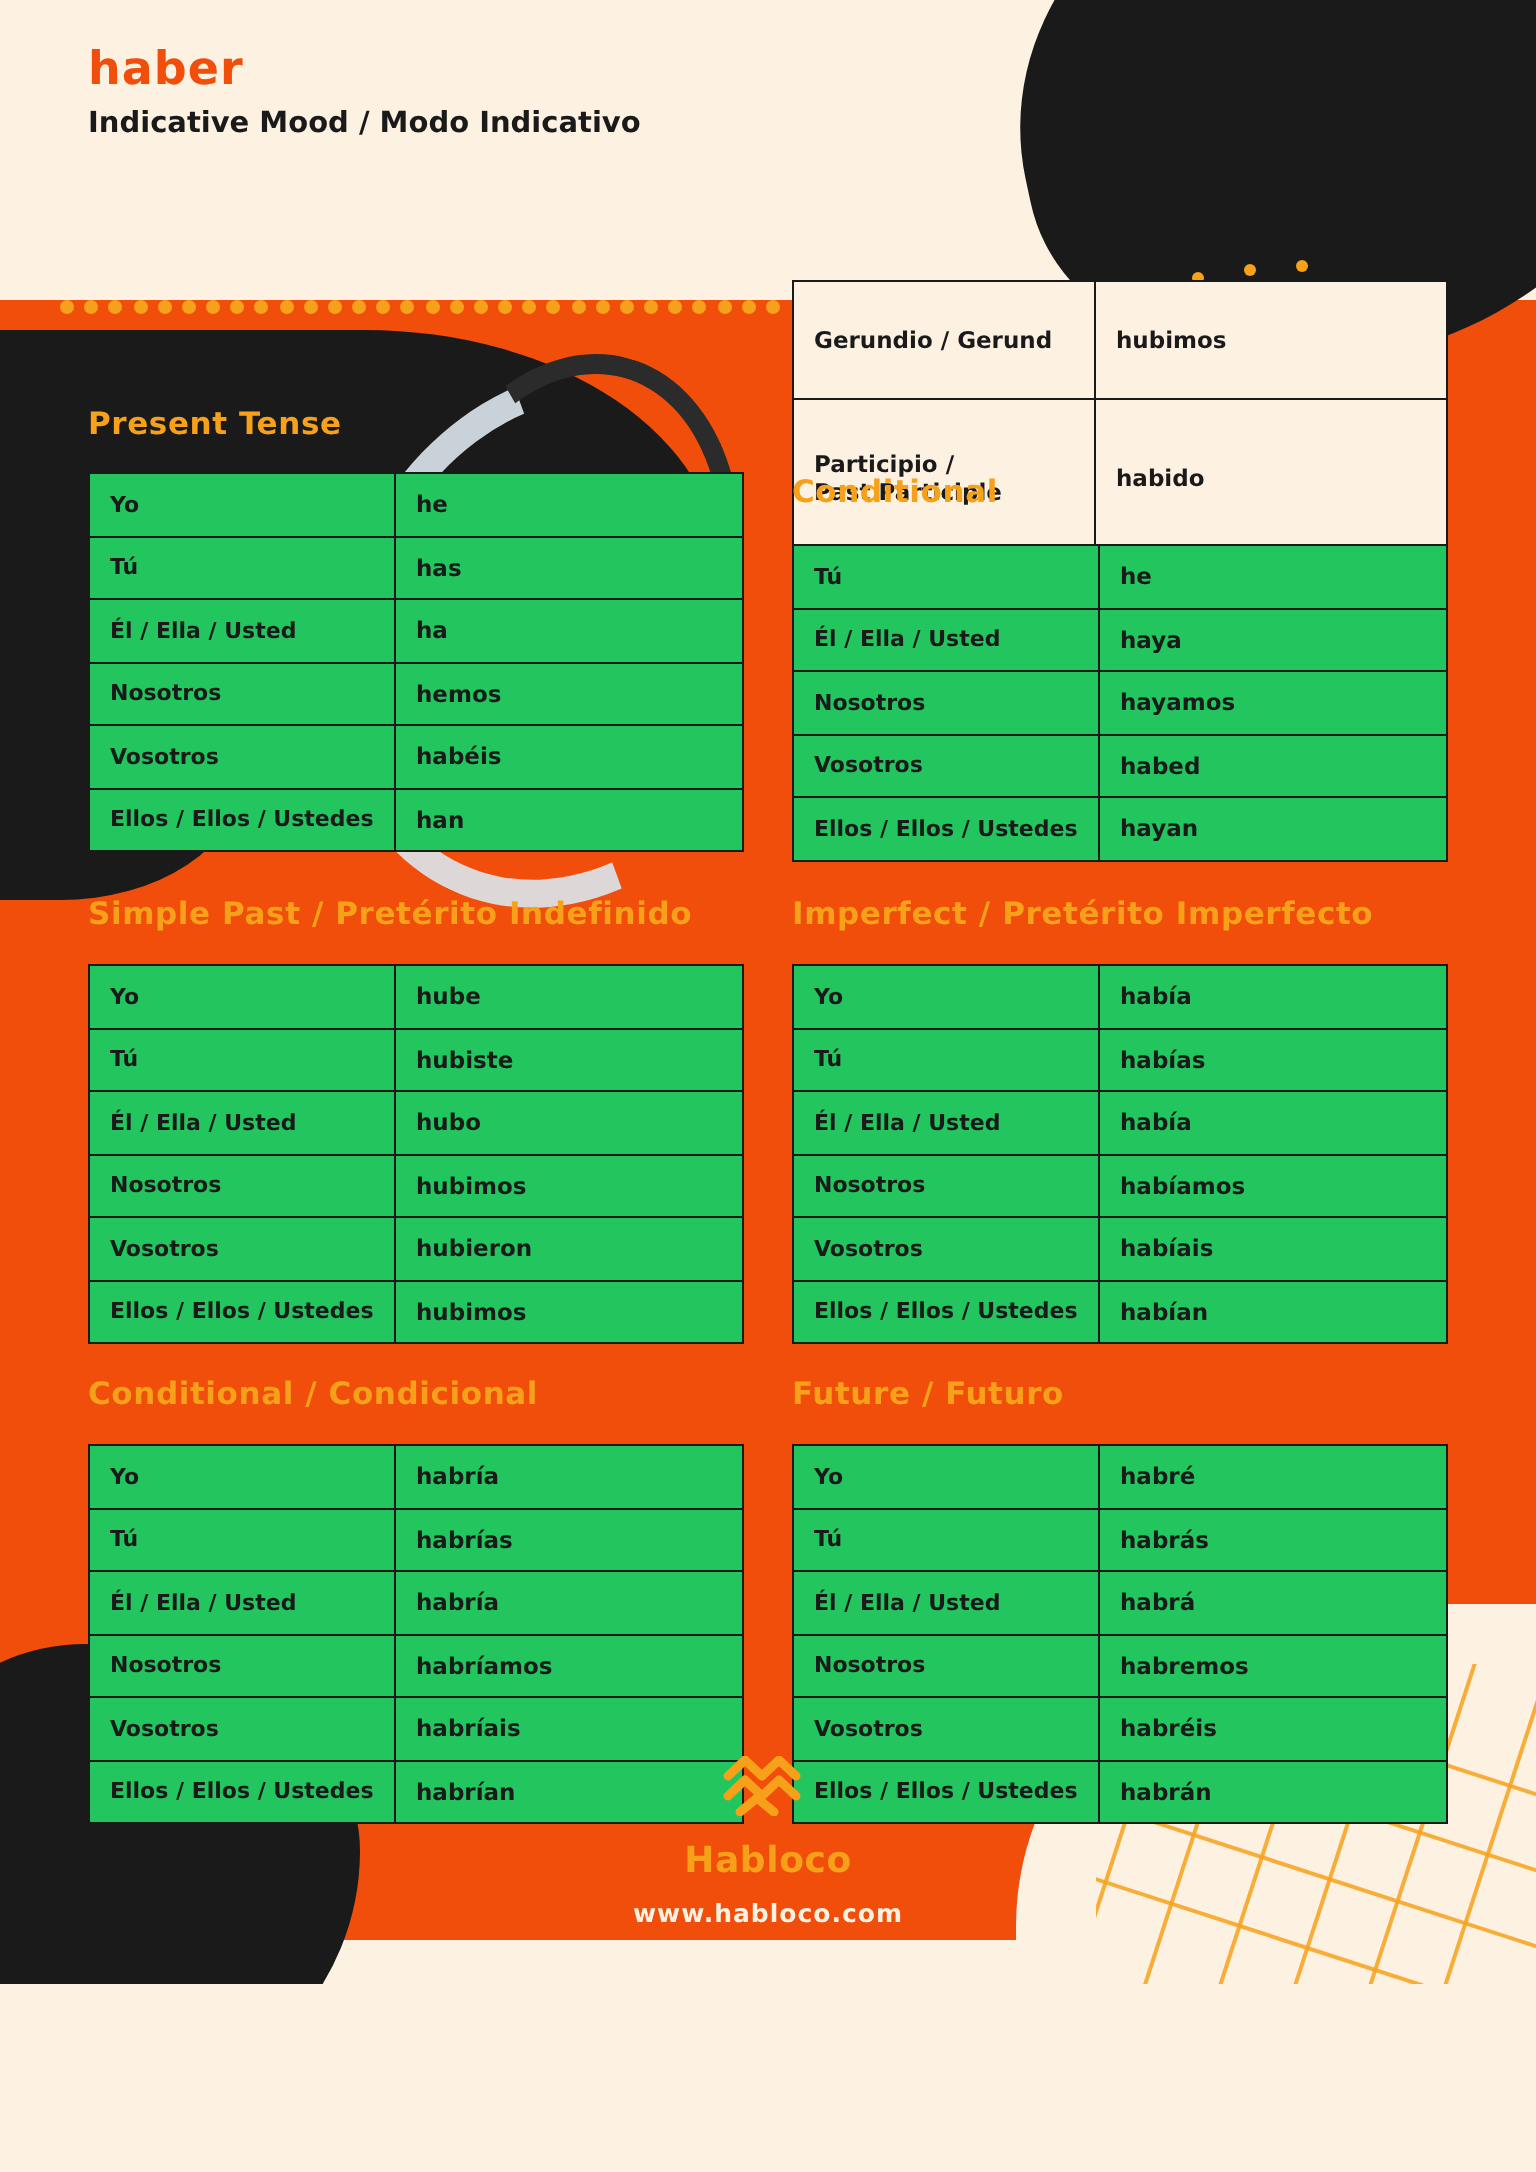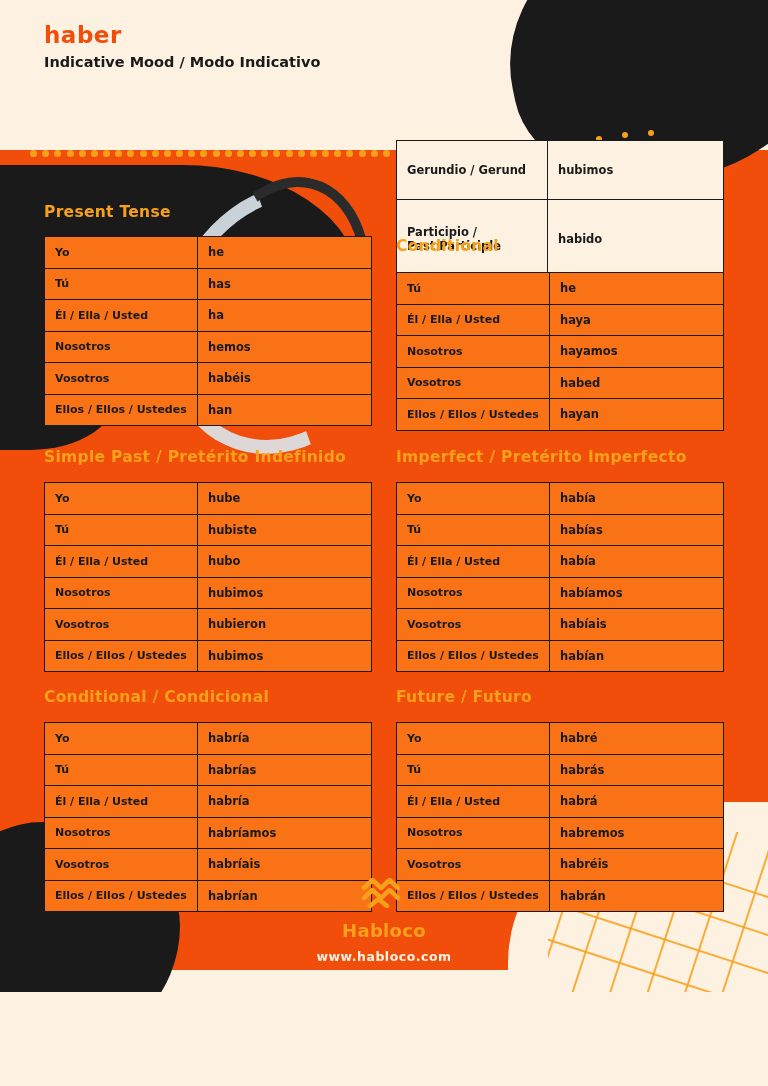--- a/index.html
+++ b/index.html
@@ -160,21 +160,21 @@
     letter-spacing: .3px;
     z-index: 6;
   }
 
   
   .conj {
     position: absolute;
     width: 328px;
     border-collapse: collapse;
     border: 1.5px solid #1A1A1A;
-    background: #f97316;
+    background: #22c55e;
     z-index: 6;
   }
   .conj td {
     border: 1.5px solid #1A1A1A;
     font-size: 11px;
     font-weight: bold;
     color: #1A1A1A;
     padding: 0 10px;
     height: 30.5px;
     vertical-align: middle;

